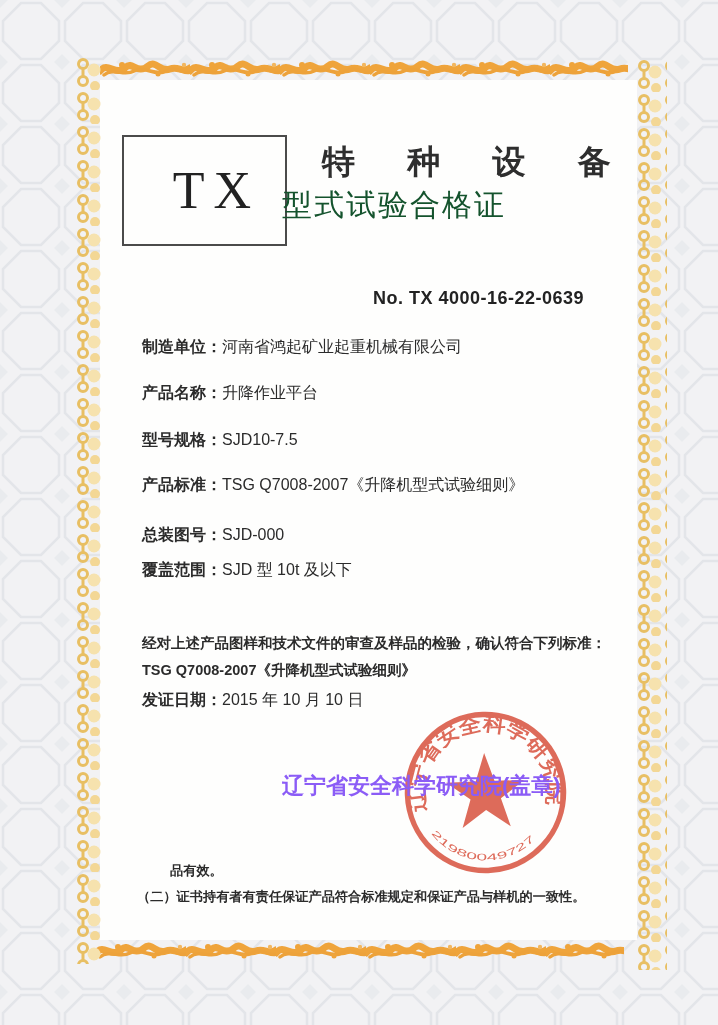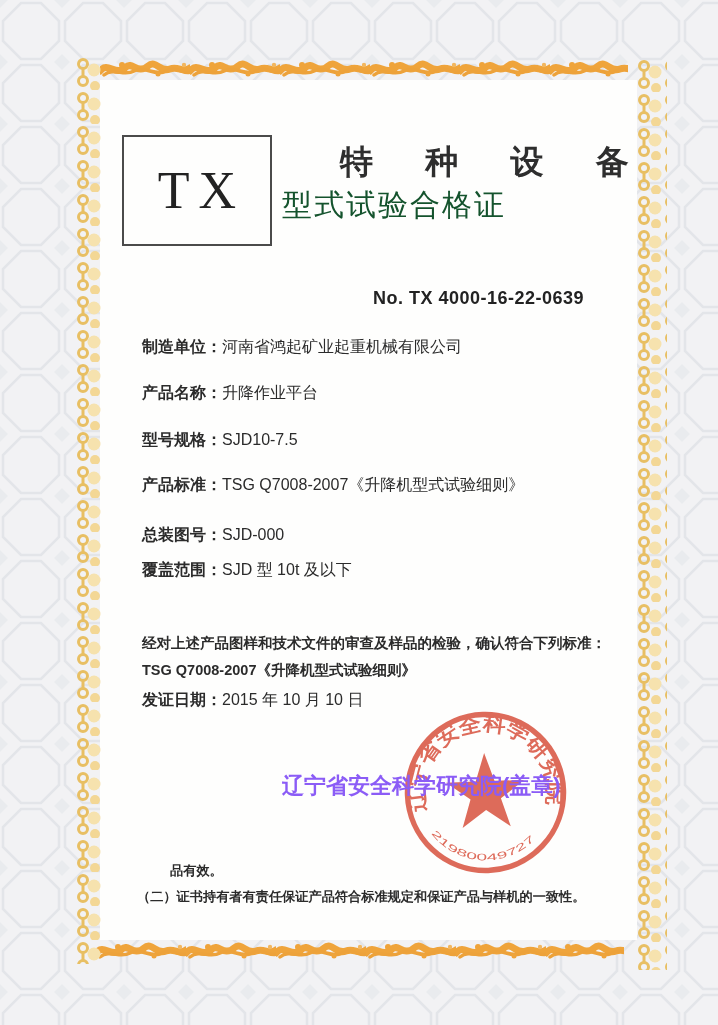--- a/index.html
+++ b/index.html
@@ -15,23 +15,23 @@
   .band-top{left:100px;top:57px;}
   .band-bottom{left:96px;top:939px;}
   .band-left{left:76px;top:56px;}
   .band-right{left:637px;top:58px;}
   .content{z-index:3;}
   .serif{font-family:"Liberation Serif","DejaVu Serif",serif;}
 
   .tx-box{
     left:122px;top:135px;width:137px;height:107px;border:2px solid #4b4b4b;
     display:flex;align-items:center;justify-content:center;
-    font-size:52px;font-weight:500;letter-spacing:9px;padding-left:9px;color:#222;
+    font-size:52px;font-weight:500;letter-spacing:9px;padding-left:24px;color:#222;
   }
-  .title-top{left:340px;top:140px;font-size:33px;font-weight:700;letter-spacing:22px;white-space:nowrap;color:#2e2e2e;}
+  .title-top{left:322px;top:140px;font-size:33px;font-weight:700;letter-spacing:22px;white-space:nowrap;color:#2e2e2e;}
   .title-main{left:282px;top:185px;font-size:30px;font-weight:400;letter-spacing:2px;white-space:nowrap;color:#14532d;}
   .cert-no{left:337px;top:288px;font-size:18px;font-weight:700;letter-spacing:.5px;color:#222;margin-left:36px;}
 
   .field{left:142px;white-space:nowrap;font-size:16px;}
   .field .label{font-weight:700;}
   .field .value{font-weight:500;}
   .f0{top:337px}.f1{top:383px}.f2{top:430px}.f3{top:475px}.f4{top:525px}.f5{top:560px}
   .stmt{left:142px;font-size:14.5px;font-weight:600;white-space:nowrap;margin-top:16px;}
   .s1{top:618px}.s2{top:645px}
   .date-row{top:690px;}

